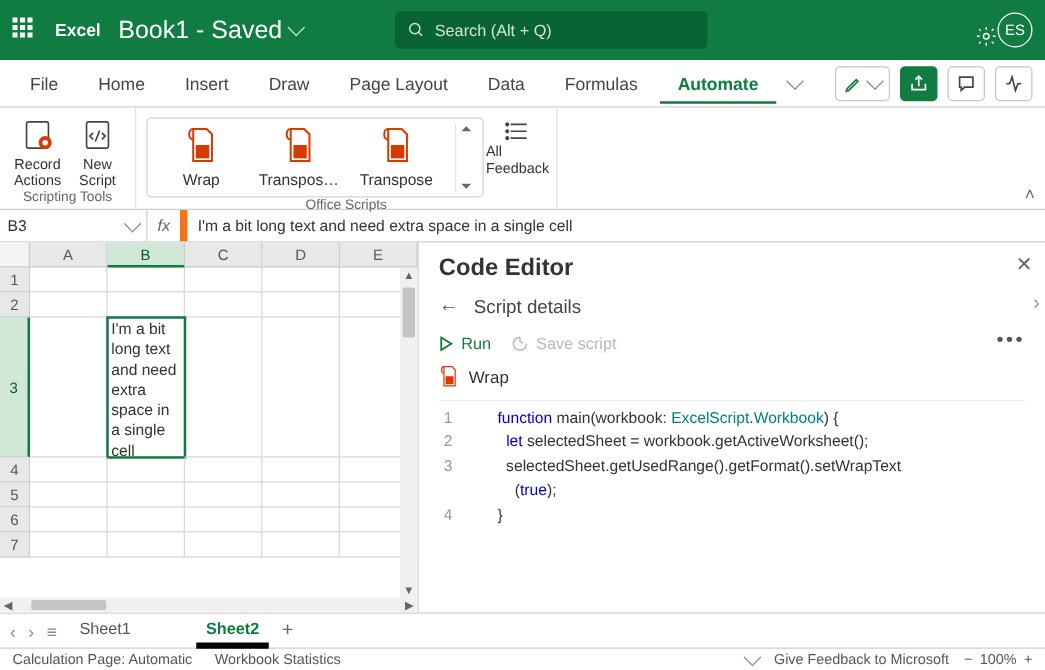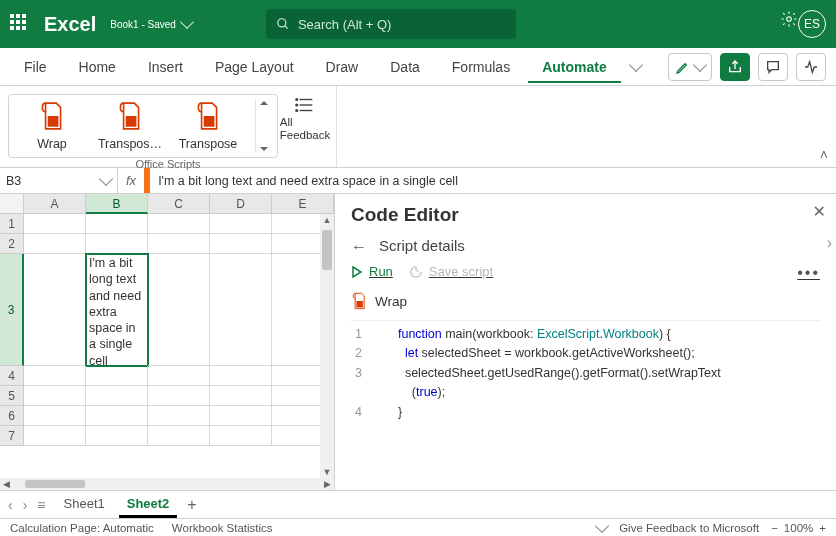--- a/index.html
+++ b/index.html
@@ -2,26 +2,26 @@
 <html><head>
 <meta charset="utf-8">
 <style>
   * { box-sizing: border-box; margin: 0; padding: 0; font-family: "Segoe UI", Arial, sans-serif; }
   body { width: 836px; height: 536px; overflow: hidden; background: #fff; font-size: 13px; color: #333; position: relative; }
 
   
   .titlebar { height: 48px; background: #107c41; color: #fff; display: flex; align-items: center; padding: 0 10px; gap: 14px; }
   .app-launcher { width: 20px; height: 20px; display: grid; grid-template-columns: repeat(3,4px); grid-template-rows: repeat(3,4px); gap: 2px; cursor: pointer; }
   .app-launcher span { background: #fff; width:4px; height:4px; }
-  .app-name { font-weight: 600; font-size: 20px; }
-  .doc-name { font-size: 10px; display:flex; align-items:center; gap:6px;}
+  .app-name { font-weight: 600; font-size: 14px; }
+  .doc-name { font-size: 20px; display:flex; align-items:center; gap:6px;}
   .chev-down { width:10px; height:10px; border:solid #cfe8d8; border-width:0 1.5px 1.5px 0; transform: rotate(45deg); margin-top:-4px;}
   .searchbox { margin-left: 60px; display:flex; align-items:center; background:#0a6334; border-radius:4px; height:30px; width:250px; padding:0 10px; color:#cfe8d8; gap:8px;}
   .searchbox svg { width:14px; height:14px; }
-  .title-right { margin-left:auto; display:flex; align-items:flex-start; }
+  .title-right { margin-left:auto; display:flex; align-items:flex-end; }
   .gear { width:18px; height:18px; }
   .avatar { width:28px; height:28px; border:1.5px solid #fff; border-radius:50%; display:flex; align-items:center; justify-content:center; font-size:12px;}
 
   
   .ribbon-tabs { height: 38px; border-bottom:1px solid #d0d0d0; display:flex; align-items:center; padding:0 10px; gap:4px;}
   .ribbon-tabs .tab { padding: 8px 14px; font-size:14px; cursor:pointer; color:#444;}
   .ribbon-tabs .tab.active { color:#107c41; border-bottom:2px solid #107c41; font-weight:600; padding-bottom:6px;}
   .ribbon-right { margin-left:auto; display:flex; align-items:center; gap:8px;}
   .btn-outline { height:28px; border:1px solid #c8c8c8; border-radius:4px; display:flex; align-items:center; justify-content:center; padding:0 6px; gap:4px; cursor:pointer;}
   .btn-green { background:#107c41; color:#fff; border-color:#107c41;}
@@ -72,37 +72,37 @@
   .hsb .thumb { background:#c4c4c4; height:8px; width:60px; margin-left:12px; border-radius:2px;}
 
   
   .editor-pane { flex:1; display:flex; position:relative;}
   .editor { flex:1; padding:10px 16px 0 16px; display:flex; flex-direction:column; gap:10px;}
   .editor h2 { font-size:19px; font-weight:700;}
   .editor-close { position:absolute; top:8px; right:10px; cursor:pointer; color:#666; font-size:16px;}
   .editor-slide { position:absolute; top:40px; right:4px; color:#999; font-size:16px; cursor:pointer;}
   .script-details { display:flex; align-items:center; gap:12px; font-size:15px; color:#444;}
   .back-arrow { font-size:16px; color:#555; cursor:pointer;}
-  .run-row { display:flex; align-items:flex-start; gap:16px; font-size:13px;text-decoration:underline;}
+  .run-row { display:flex; align-items:flex-end; gap:16px; font-size:13px;}
   .run-btn { display:flex; align-items:center; gap:6px; color:#107c41; cursor:pointer;}
   .run-btn svg { width:12px; height:12px;}
   .save-script { display:flex; align-items:center; gap:6px; color:#b8b8b8;}
   .kebab { margin-left:auto; letter-spacing:2px; color:#555; cursor:pointer; font-size:16px;}
   .script-name-row { display:flex; align-items:center; gap:8px; font-size:13.5px; color:#333;}
   .code-area { border-top:1px solid #eee; font-family: Consolas, monospace; font-size:12.5px; line-height:1.55; display:flex;}
   .gutter { color:#999; text-align:right; padding:4px 8px 4px 4px; user-select:none;}
   .code { padding:4px 0; white-space:pre;margin-left:28px;}
   .tok-kw { color:#0000cc;}
   .tok-id { color:#008080;}
 
   
   .sheettabs { height:28px; border-top:1px solid #d0d0d0; display:flex; align-items:center; padding:0 8px; gap:10px; font-size:13px;}
   .sheettabs .nav { color:#888; cursor:pointer; font-size:14px;}
   .sheet { padding:4px 8px; cursor:pointer; color:#555;}
-  .sheet.active { color:#107c41; border-bottom:3px solid #000000; font-weight:600;}
+  .sheet.active { color:#107c41; border-bottom:5px solid #000000; font-weight:600;margin-left:38px;}
   .addsheet { font-size:16px; color:#666; cursor:pointer;}
 
   
   .status { height:18px; border-top:1px solid #d0d0d0; display:flex; align-items:center; font-size:11.5px; color:#555; padding:0 10px; gap:18px;}
   .status .right { margin-left:auto; display:flex; align-items:center; gap:12px;}
   .zoom { display:flex; align-items:center; gap:6px;}
 </style>
 </head>
 <body>
 
@@ -138,22 +138,22 @@
     <div class="avatar">
         <span>ES</span>
       </div>
   </div>
 </div>
 
 <div class="ribbon-tabs">
   <div class="tab">File</div>
     <div class="tab">Home</div>
     <div class="tab">Insert</div>
+    <div class="tab">Draw</div>
     <div class="tab">Page Layout</div>
-    <div class="tab">Draw</div>
     <div class="tab">Data</div>
     <div class="tab">Formulas</div>
     <div class="tab active">Automate</div>
   <span class="chev-down" style="border-color:#888; margin-left:6px;"></span>
   <div class="ribbon-right">
     <div class="btn-outline">
       <svg class="pen-icon" viewBox="0 0 24 24" fill="none" stroke="#107c41" stroke-width="2">
           <path d="M3 21l3-1 11-11-2-2L4 18l-1 3z"></path>
         </svg>
       <span class="chev-down" style="border-color:#888;"></span>
@@ -170,20 +170,40 @@
     </div>
     <div class="btn-outline">
       <svg class="pen-icon" viewBox="0 0 24 24" fill="none" stroke="#444" stroke-width="2">
           <path d="M3 12h4l3-8 4 16 3-8h4"></path>
         </svg>
     </div>
   </div>
 </div>
 
 <div class="ribbon">
+  <div class="ribbon-group">
+    <div class="ribbon-btns">
+      <div class="ribbon-bigbtn">
+        <svg class="script-icon" viewBox="0 0 32 32">
+            <rect x="6" y="4" width="20" height="24" rx="2" fill="none" stroke="#444" stroke-width="1.5"></rect>
+            <circle cx="23" cy="23" r="6" fill="#d83b01"></circle>
+            <circle cx="23" cy="23" r="2.5" fill="#fff"></circle>
+          </svg>
+        <span>Record Actions</span>
+      </div>
+      <div class="ribbon-bigbtn">
+        <svg class="script-icon" viewBox="0 0 32 32">
+            <rect x="6" y="4" width="20" height="24" rx="2" fill="none" stroke="#444" stroke-width="1.5"></rect>
+            <path d="M12 14l-3 3 3 3M20 14l3 3-3 3M18 12l-4 10" stroke="#444" stroke-width="1.5" fill="none"></path>
+          </svg>
+        <span>New Script</span>
+      </div>
+    </div>
+    <div class="ribbon-group-label">Scripting Tools</div>
+  </div>
   <div class="ribbon-group" style="flex:0 0 auto;">
     <div class="ribbon-btns">
       <div class="scripts-gallery" id="scripts-gallery">
           <div class="script-card">
             <svg width="26" height="30" viewBox="0 0 24 28">
               <path d="M6 2h10l4 4v20H6z" fill="#fff" stroke="#d83b01" stroke-width="1.5"></path>
               <path d="M6 2c-2 0-3 2-3 4s1 4 3 4" fill="none" stroke="#d83b01" stroke-width="1.5"></path>
               <rect x="8" y="14" width="10" height="10" fill="#d83b01"></rect>
             </svg>
             <span class="lbl">Wrap</span>

